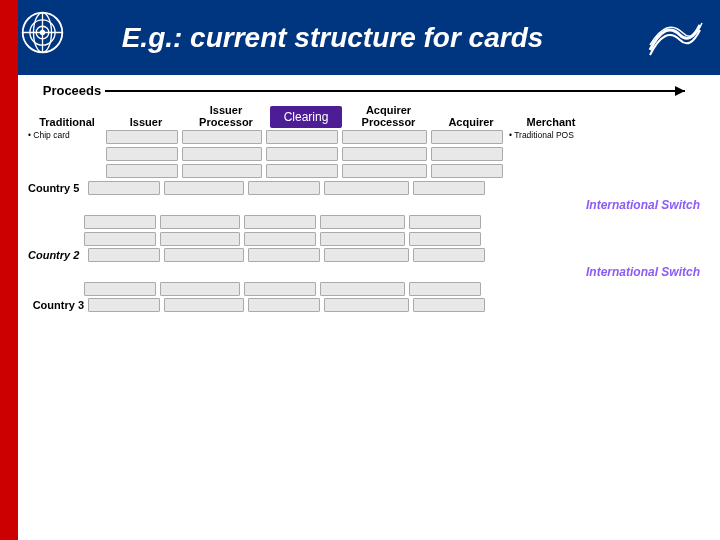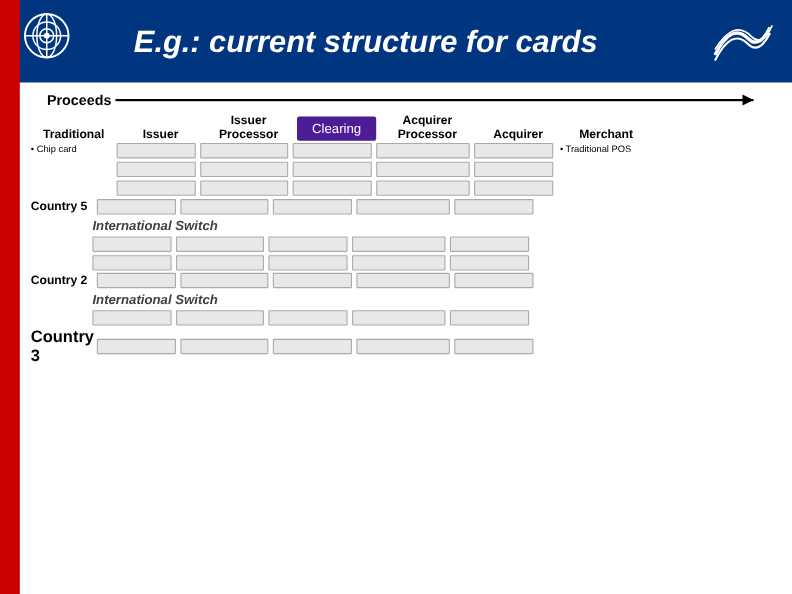--- a/index.html
+++ b/index.html
@@ -127,25 +127,25 @@
       background: #e8e8e8;
       border-radius: 1px;
     }
     .cell-issuer { width: 72px; }
     .cell-issuer-proc { width: 80px; }
     .cell-clearing-mid { width: 72px; }
     .cell-acq-proc { width: 85px; }
     .cell-acquirer { width: 72px; }
 
     .intl-switch {
-      text-align: left;
+      text-align: right;
       font-size: 12px;
       font-style: italic;
       font-weight: bold;
-      color: #404040;
+      color: #8b5cf6;
       margin: 3px 0 3px 56px;
     }
   </style>
 </head>
 <body>
 
 <div class="red-bar"></div>
 
 <div class="header">
   <div class="header-logo-left">
@@ -249,21 +249,21 @@
     </div>
     <div class="data-row">
       <div class="data-cell cell-issuer"></div>
       <div class="data-cell cell-issuer-proc"></div>
       <div class="data-cell cell-clearing-mid"></div>
       <div class="data-cell cell-acq-proc"></div>
       <div class="data-cell cell-acquirer"></div>
     </div>
   </div>
 
-  <div style="display:flex; gap:4px; align-items:center; margin-bottom:0px;">
+  <div style="display:flex; gap:4px; align-items:center; margin-bottom:0px;font-style:italic;">
     <div style="width:56px; font-size:11px; font-weight:bold;">Country 2</div>
     <div class="data-cell cell-issuer"></div>
     <div class="data-cell cell-issuer-proc"></div>
     <div class="data-cell cell-clearing-mid"></div>
     <div class="data-cell cell-acq-proc"></div>
     <div class="data-cell cell-acquirer"></div>
   </div>
 
   <div class="intl-switch">International Switch</div>
 
@@ -271,21 +271,21 @@
     <div class="data-row">
       <div class="data-cell cell-issuer"></div>
       <div class="data-cell cell-issuer-proc"></div>
       <div class="data-cell cell-clearing-mid"></div>
       <div class="data-cell cell-acq-proc"></div>
       <div class="data-cell cell-acquirer"></div>
     </div>
   </div>
 
   <div style="display:flex; gap:4px; align-items:center;">
-    <div style="width:56px; font-size:15px; font-weight:bold;">Country 3</div>
+    <div style="width:56px; font-size:11px; font-weight:bold;text-align:right;">Country 3</div>
     <div class="data-cell cell-issuer"></div>
     <div class="data-cell cell-issuer-proc"></div>
     <div class="data-cell cell-clearing-mid"></div>
     <div class="data-cell cell-acq-proc"></div>
     <div class="data-cell cell-acquirer"></div>
   </div>
 
 </div>
 
 </body></html>

